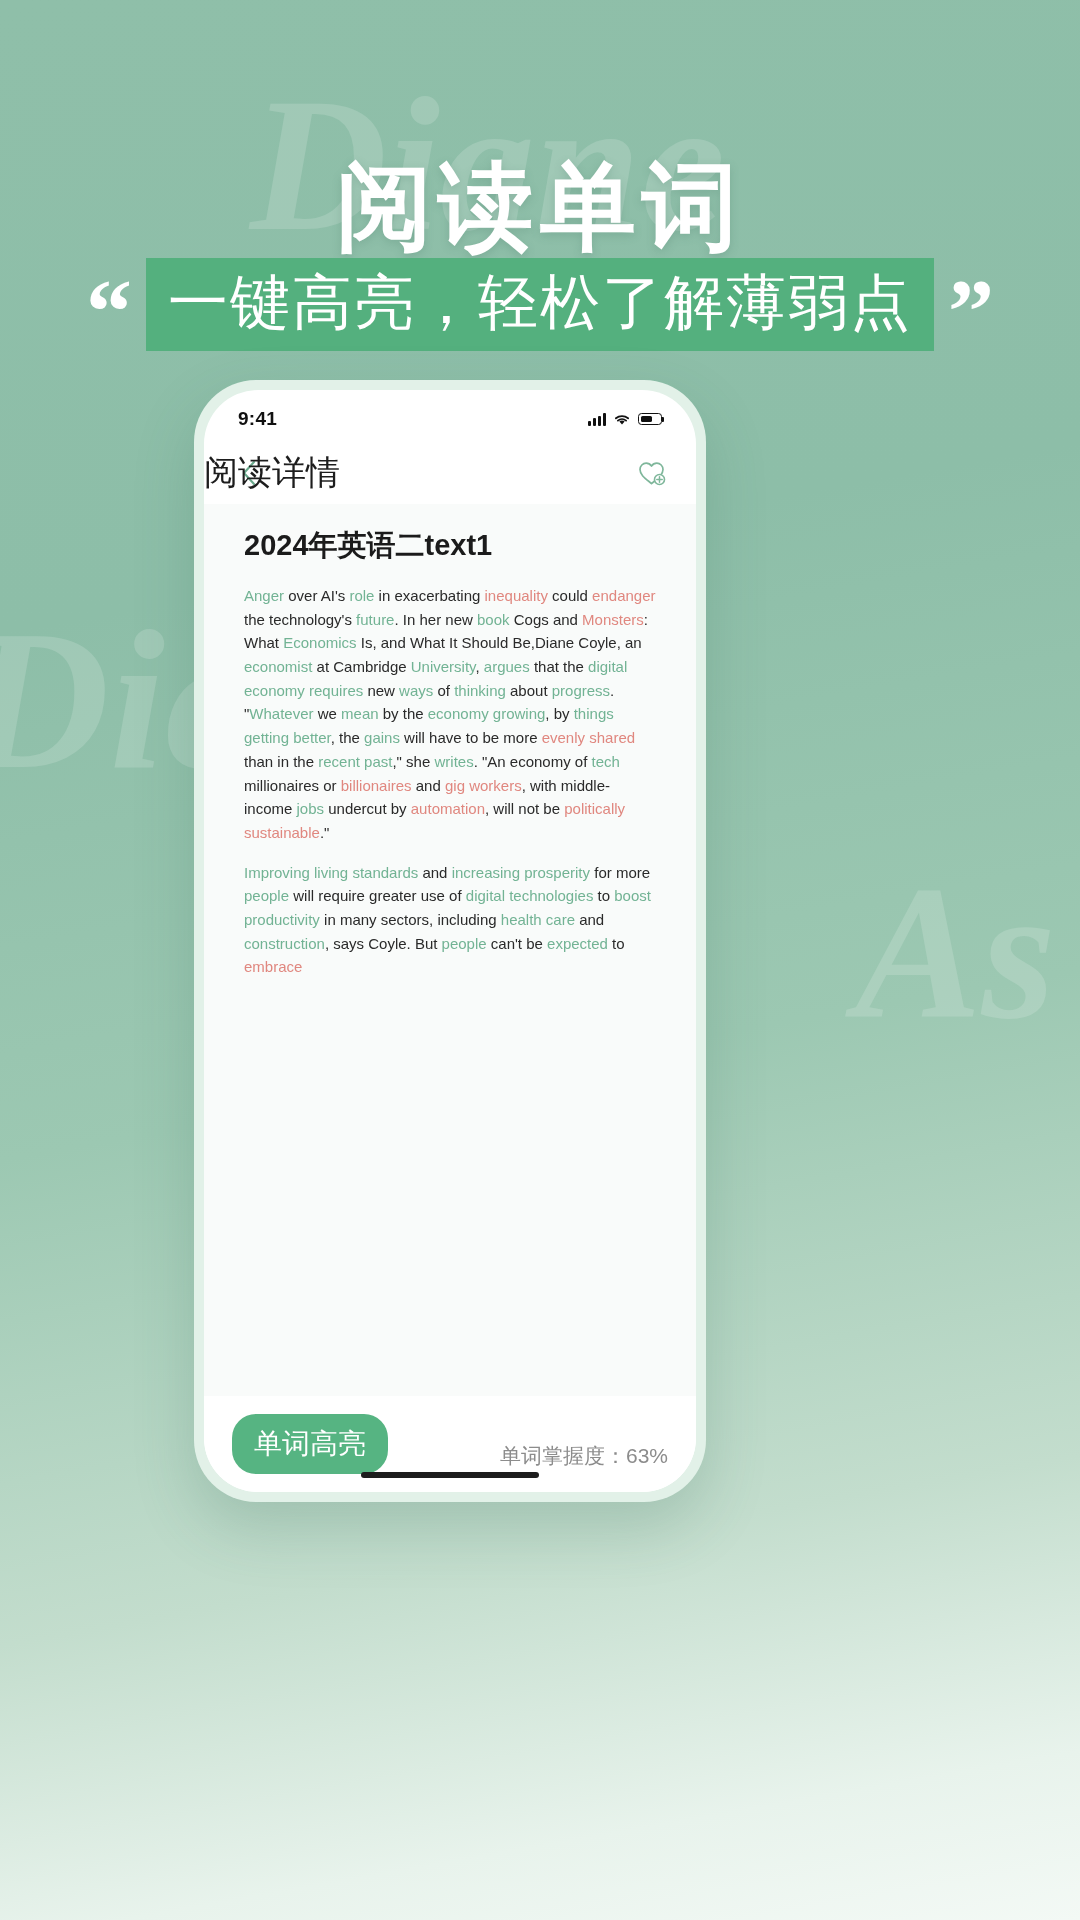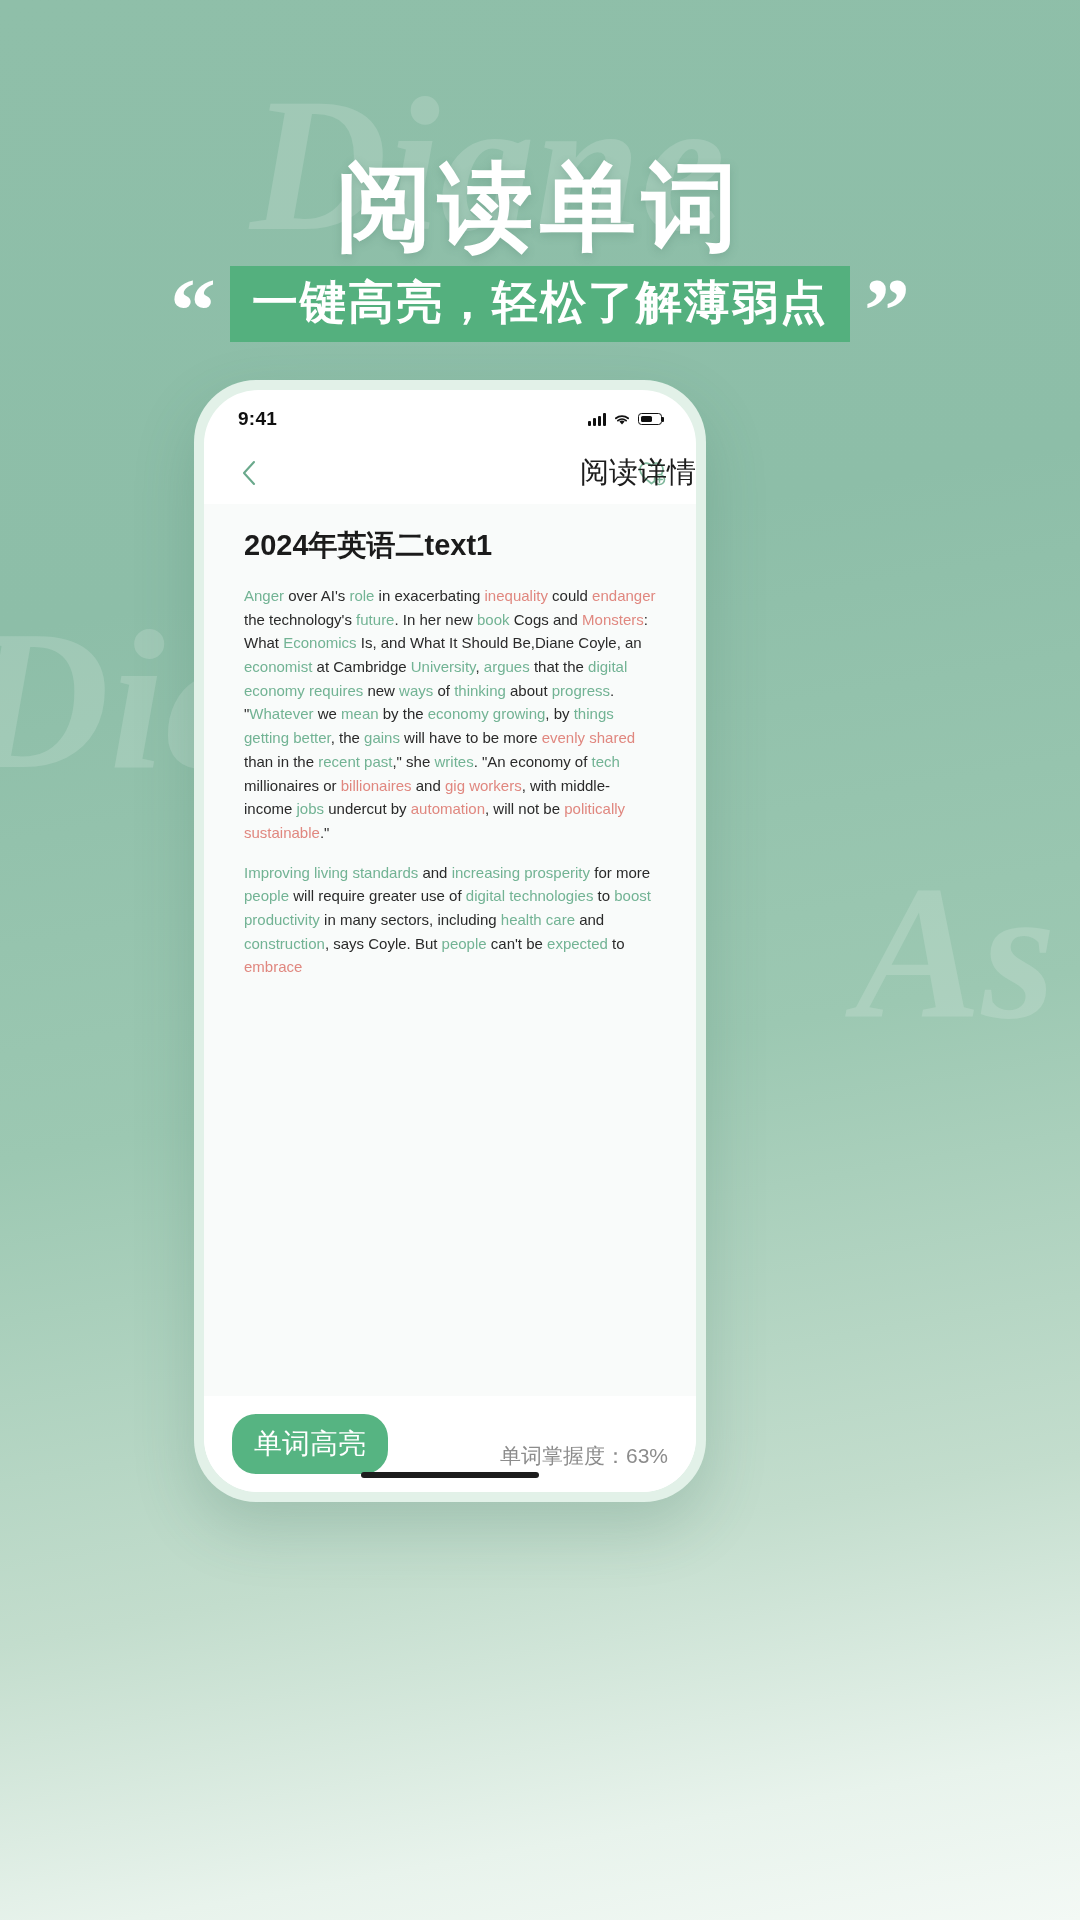--- a/index.html
+++ b/index.html
@@ -32,21 +32,21 @@
     display:flex;align-items:center;justify-content:center;gap:14px;
   }
   .quote-mark{
     font-family:"Liberation Serif","DejaVu Serif",serif;
     font-size:92px;font-weight:700;color:#ffffff;line-height:1;
     position:relative;top:6px;
   }
   #subtitle-banner{
     background:#54b07e;
     padding:10px 22px 14px;
-    font-size:46px;font-weight:700;color:#ffffff;letter-spacing:2px;
+    font-size:60px;font-weight:400;color:#ffffff;letter-spacing:2px;
     line-height:1.15;
   }
 
   
   #phone-frame{
     position:absolute;left:194px;top:380px;width:512px;height:1122px;
     background:#e2f1e8;border-radius:62px;
     box-shadow:0 26px 60px rgba(60,110,90,0.22);
     padding:10px;box-sizing:border-box;
   }
@@ -70,22 +70,22 @@
   .batt::after{content:"";position:absolute;right:-3.4px;top:3.2px;width:2px;height:5px;background:#111;border-radius:0 1px 1px 0;}
   .batt b{display:block;height:100%;width:58%;background:#111;border-radius:1.6px;}
 
   
   #nav-bar{
     height:62px;flex:none;display:flex;align-items:center;
     padding:0 24px;box-sizing:border-box;position:relative;
   }
   #back-button{width:40px;height:40px;display:flex;align-items:center;justify-content:center;cursor:pointer;}
   #nav-title{
-    position:absolute;left:0;right:0;text-align:right;
-    font-size:29px;font-weight:500;color:#1d1d1d;pointer-events:none;
+    position:absolute;left:0;right:0;text-align:left;
+    font-size:34px;font-weight:500;color:#1d1d1d;pointer-events:none;
   }
   #favorite-button{margin-left:auto;width:40px;height:40px;display:flex;align-items:center;justify-content:center;cursor:pointer;}
 
   
   #article{
     flex:1;min-height:0;background:#f9fbfa;padding:16px 40px 0;
     box-sizing:border-box;position:relative;overflow:hidden;
   }
   #article-title{font-size:29px;font-weight:700;color:#1b1b1b;margin:6px 0 18px;}
   .para{

